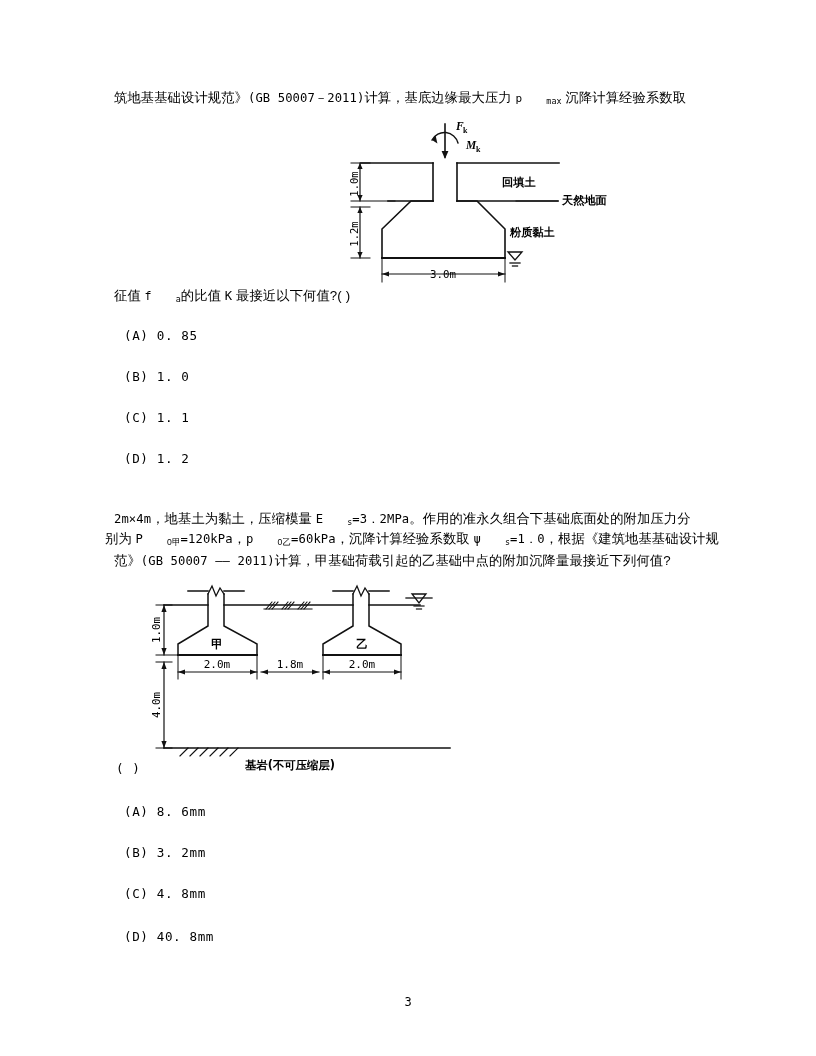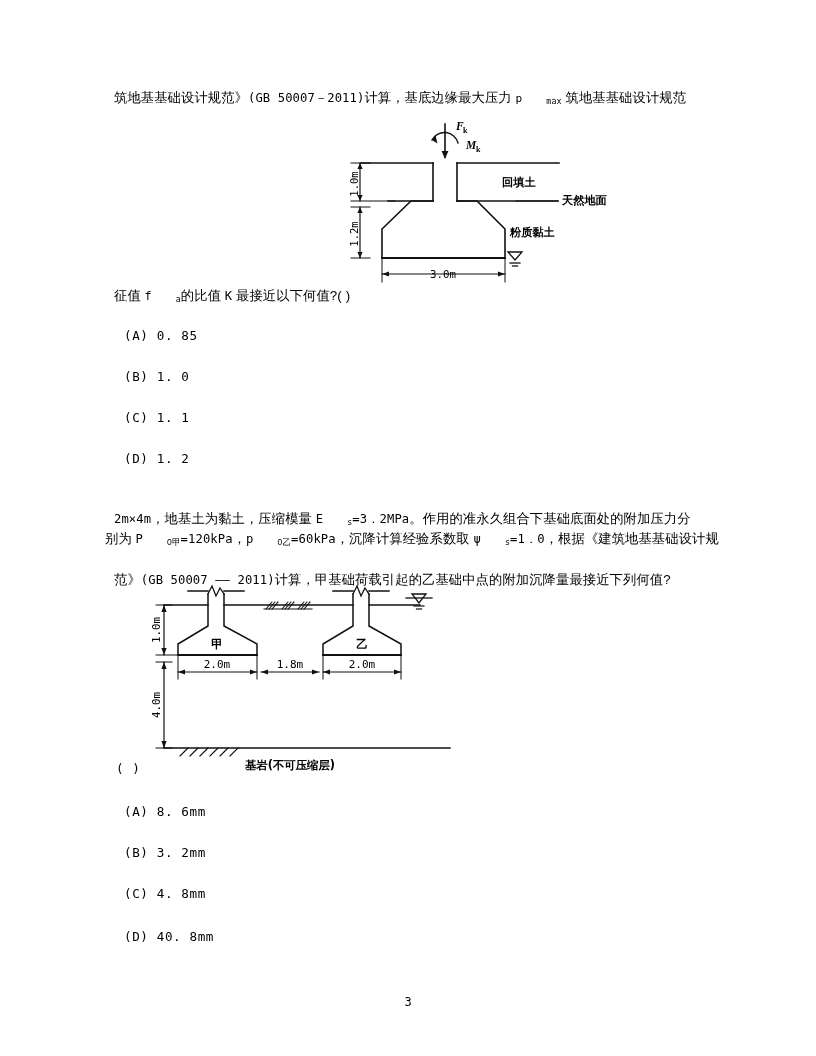--- a/index.html
+++ b/index.html
@@ -69,21 +69,21 @@
     font-size: 12.2px;
   }
 </style>
 </head>
 <body>
 
 <div class="page">
 
   <div class="ptext" style="left:114px; top:88px;">
     <span class="mixline">
-      <span class="cjkseg">筑地基基础设计规范》</span><span class="monoseg">(GB 50007－2011)</span><span class="cjkseg">计算，基底边缘最大压力 </span><span class="monoseg" style="font-size:11px">p</span><sub class="monoseg" style="font-size:8.4px">max</sub><span class="cjkseg"> 筑地基基础设计规范</span>
+      <span class="cjkseg">筑地基基础设计规范》</span><span class="monoseg">(GB 50007－2011)</span><span class="cjkseg">计算，基底边缘最大压力 </span><span class="monoseg" style="font-size:11px">p</span><sub class="monoseg" style="font-size:8.4px">max</sub><span class="cjkseg"> 沉降计算经验系数取</span>
     </span>
   </div>
 
   <div class="fig" style="left:340px; top:112px;">
     <svg width="320" height="172" viewBox="0 0 320 172">
       <g stroke="#111" stroke-width="1.6" fill="none" stroke-linecap="square">
 
         <line x1="105" y1="12" x2="105" y2="45"></line>
         <path d="M105,47 L101.6,39 L108.4,39 Z" fill="#111" stroke="none"></path>
 
@@ -162,21 +162,21 @@
       <span class="monoseg">2m×4m</span><span class="cjkseg">，地基土为黏土，压缩模量 </span><span class="monoseg">E</span><sub class="monoseg" style="font-size:8.4px">s</sub><span class="monoseg">=3．2MPa</span><span class="cjkseg">。作用的准永久组合下基础底面处的附加压力分</span>
     </span>
   </div>
 
   <div class="ptext" style="left:105px; top:529px;">
     <span class="mixline">
       <span class="cjkseg">别为 </span><span class="monoseg">P</span><sub class="cjkseg" style="font-size:8.6px">0甲</sub><span class="monoseg">=120kPa</span><span class="cjkseg">，</span><span class="monoseg">p</span><sub class="cjkseg" style="font-size:8.6px">0乙</sub><span class="monoseg">=60kPa</span><span class="cjkseg">，沉降计算经验系数取 </span><span class="monoseg">ψ</span><sub class="monoseg" style="font-size:8.4px">s</sub><span class="monoseg">=1．0</span><span class="cjkseg">，根据《建筑地基基础设计规</span>
     </span>
   </div>
 
-  <div class="ptext" style="left:114px; top:570px;text-align:center;">
+  <div class="ptext" style="left:114px; top:551px;text-align:center;">
     <span class="mixline">
       <span class="cjkseg">范》</span><span class="monoseg">(GB 50007 —— 2011)</span><span class="cjkseg">计算，甲基础荷载引起的乙基础中点的附加沉降量最接近下列何值?</span>
     </span>
   </div>
 
   <div class="fig" style="left:120px; top:580px;">
     <svg width="340" height="195" viewBox="0 0 340 195">
       <g stroke="#111" stroke-width="1.5" fill="none" stroke-linecap="square">
 
         <line x1="68" y1="11" x2="88" y2="11"></line>

